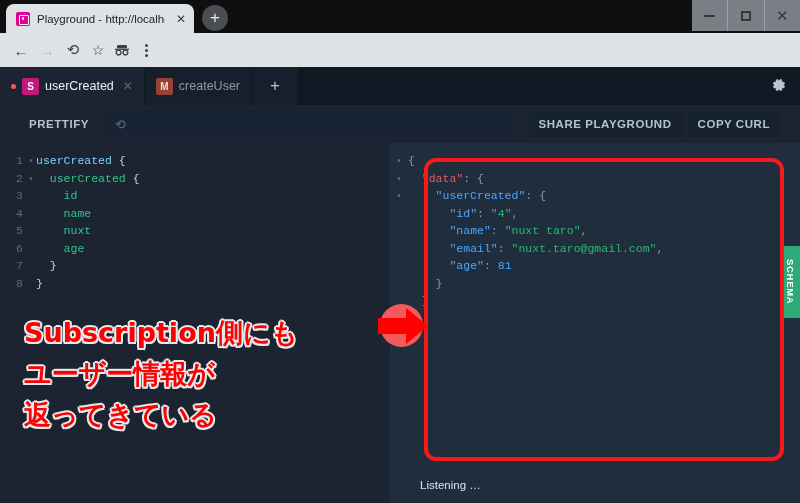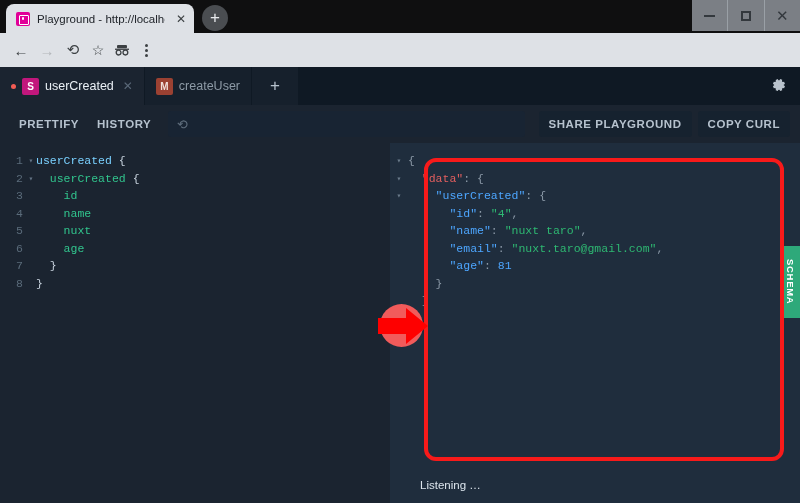--- a/index.html
+++ b/index.html
@@ -120,21 +120,21 @@
   .pg-tab-close { font-size: 12px; color: #5a6878; margin-left: 3px; cursor: pointer; }
   .pg-tab-add {
     width: 46px; display: flex; align-items: center; justify-content: center;
     background: #16202c; color: #b7c2cd; font-size: 17px; font-weight: 300; cursor: pointer;
   }
   .pg-tabbar-rest { flex: 1 1 auto; background: #0f1924; display: flex; align-items: center; justify-content: flex-end; padding-right: 13px; }
   .gear { color: #b9c3cd; font-size: 16px; cursor: pointer; line-height: 1; }
 
   .pg-toolbar {
     height: 38px; background: #1b2430; display: flex; align-items: center;
-    padding: 0 10px; gap: 0;
+    padding: 0 20px; gap: 0;
   }
   .tb-btn {
     font-size: 11.5px; font-weight: bold; letter-spacing: 0.55px;
     color: #b6c2ce; padding: 6px 9px; cursor: pointer; white-space: nowrap;
   }
   .url-field {
     flex: 1 1 auto; height: 26px; background: #182433; border-radius: 3px;
     margin: 0 8px; display: flex; align-items: center; padding: 0 9px;
     min-width: 0;
   }
@@ -284,21 +284,20 @@
           <svg width="16" height="16" viewBox="0 0 16 16">
             <path fill="#b9c3cd" d="M8 5.2a2.8 2.8 0 100 5.6 2.8 2.8 0 000-5.6zm0 4.3a1.5 1.5 0 110-3 1.5 1.5 0 010 3z"></path>
             <path fill="#b9c3cd" d="M14 9.1l-1.2-.5a4.9 4.9 0 000-1.2l1.2-.5-.9-2.2-1.3.3a5 5 0 00-.85-.85l.3-1.3L9.05 2l-.5 1.2a4.9 4.9 0 00-1.2 0L6.85 2l-2.2.9.3 1.3a5 5 0 00-.85.85l-1.3-.3L1.9 6.9l1.2.5a4.9 4.9 0 000 1.2l-1.2.5.9 2.2 1.3-.3c.25.33.53.61.85.85l-.3 1.3 2.2.9.5-1.2a4.9 4.9 0 001.2 0l.5 1.2 2.2-.9-.3-1.3c.32-.24.6-.52.85-.85l1.3.3.9-2.2z"></path>
           </svg>
         </div>
       </div>
     </div>
 
     <div class="pg-toolbar">
       <div class="tb-btn">PRETTIFY</div>
-      <div class="tb-btn">HISTORY</div>
       <div class="url-field">
         <div class="reload-sm">⟳</div>
       </div>
       <div class="tb-btn boxed">SHARE PLAYGROUND</div>
       <div class="tb-btn boxed">COPY CURL</div>
     </div>
 
     <div class="pg-body">
       <div class="pane-left">
         <div class="qeditor code" id="query-editor">
@@ -335,14 +334,17 @@
         <span>SCHEMA</span>
       </div>
     </div>
 
   </div>
 
   <div class="anno-box"></div>
   <svg class="anno-arrow" width="52" height="40" viewBox="0 0 52 40">
     <path d="M0 12 L28 12 L28 2 L50 20 L28 38 L28 28 L0 28 Z" fill="#fe0000"></path>
   </svg>
+  <div class="anno-text" id="anno-text">Subscription側にも
+ユーザー情報が
+返ってきている</div>
 
 </div>
 
 </body></html>

